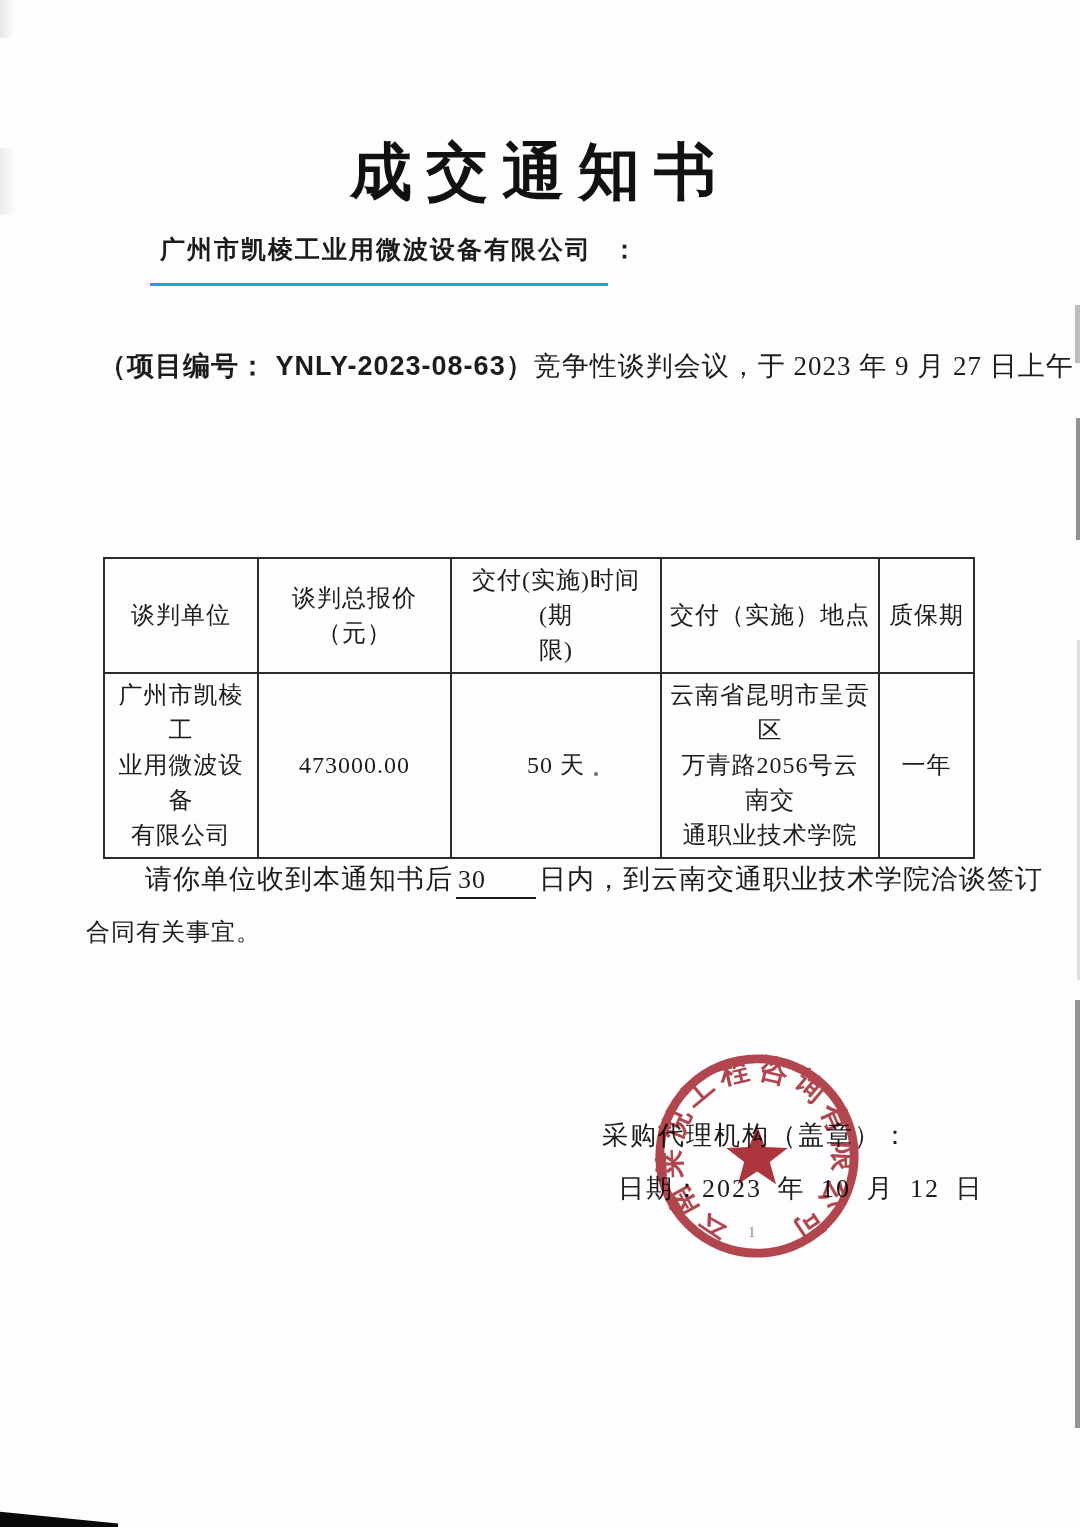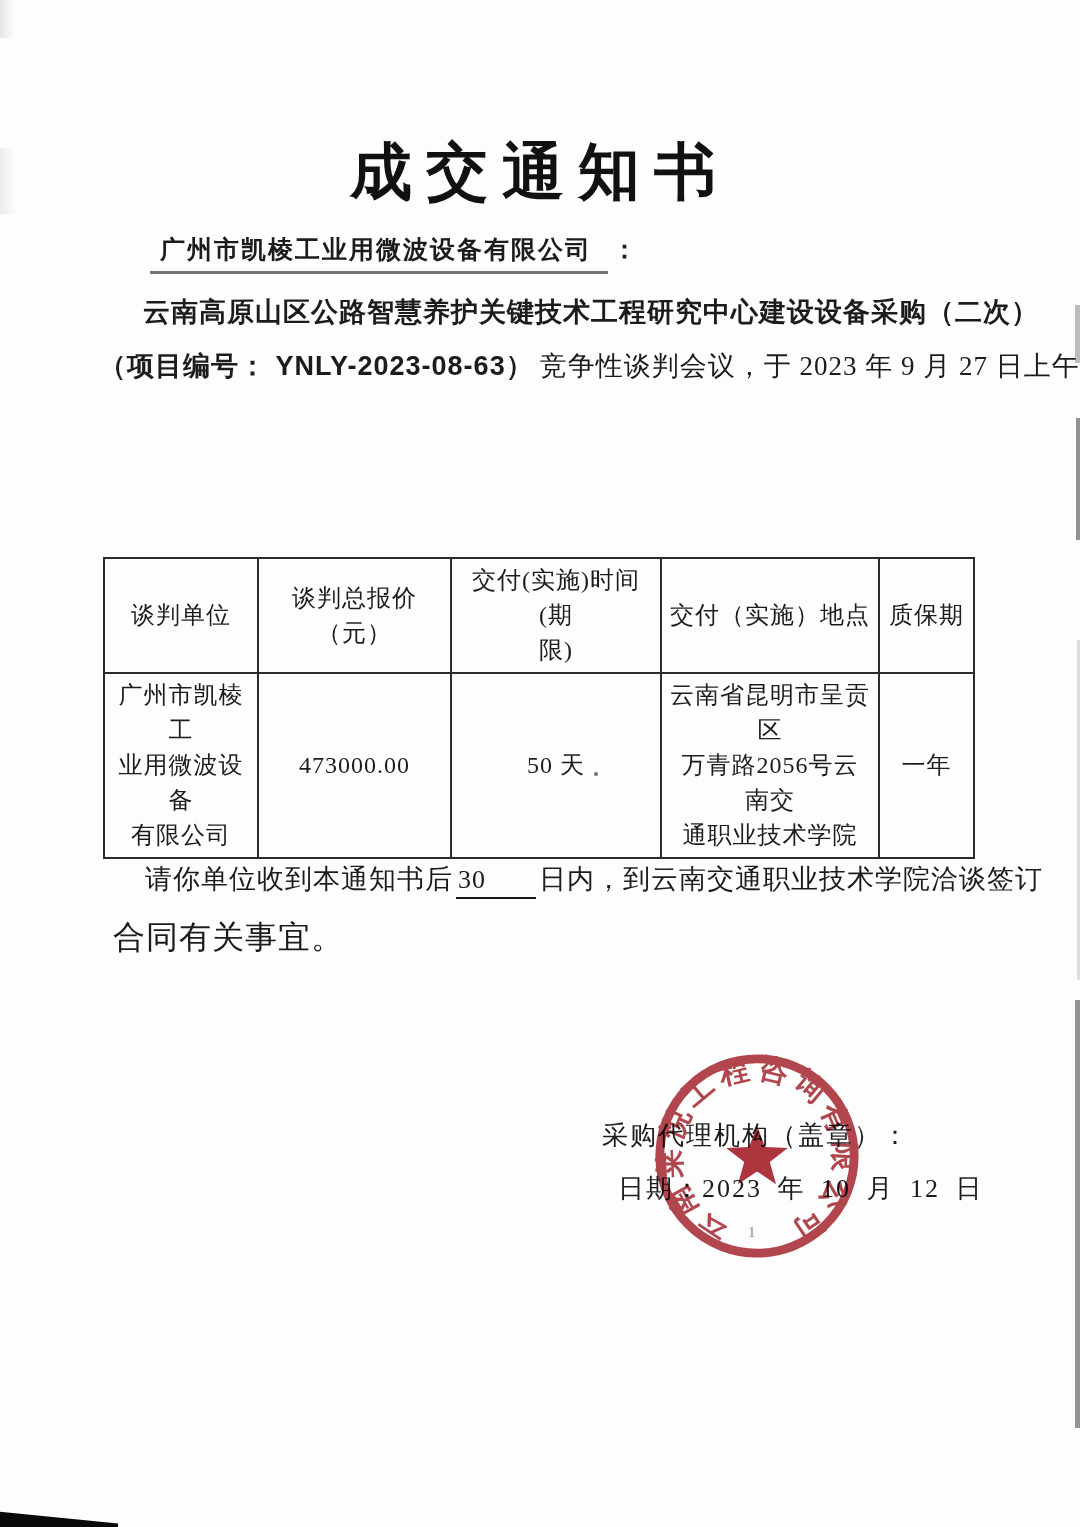--- a/index.html
+++ b/index.html
@@ -12,51 +12,51 @@
   .abs{position:absolute;}
   .txt{position:absolute;white-space:nowrap;z-index:2;}
 
   .doc-title{
     left:0;right:0;top:130px;text-align:center;
     font-size:62px;font-weight:bold;letter-spacing:14px;
     color:#111;
   }
   .addressee{left:150px;top:233px;font-size:25px;
     font-family:"Liberation Sans","DejaVu Sans",sans-serif;font-weight:bold;}
-  .addressee .name{display:inline-block;border-bottom:3px solid #737373;
-    padding:0 16px 5px 10px;letter-spacing:2px;}
+  .addressee .name{display:inline-block;border-bottom:3px solid #0ea5e9;
+    padding:0 16px 17px 10px;letter-spacing:2px;}
   .addressee .colon{margin-left:4px;}
 
   .b1{left:143px;top:294px;font-size:26px;font-weight:bold;letter-spacing:2px;
     font-family:"Liberation Sans","DejaVu Sans",sans-serif;}
   .bodyline{font-size:27px;letter-spacing:1px;}
   .b2{left:99px;top:348px;}
   .b2 .bold{font-weight:bold;font-family:"Liberation Sans","DejaVu Sans",sans-serif;
-    letter-spacing:1px;margin-right:6px;}
+    letter-spacing:1px;}
   .b3{left:97px;top:404px;}
   .b4{left:97px;top:459px;}
 
   table.award{
     position:absolute;left:103px;top:557px;z-index:2;
     border-collapse:collapse;table-layout:fixed;width:870px;
     font-size:24px;color:#1c1c1c;
   }
   table.award th,table.award td{
     border:2.5px solid #2c2c2c;text-align:center;vertical-align:middle;
     font-weight:normal;white-space:pre-line;padding:4px 8px;
     line-height:35px;letter-spacing:1px;
   }
   table.award tr.hdr{height:92px;}
   table.award tr.bdy{height:146px;margin-top:32px;}
 
   .notice1{left:145px;top:861px;font-size:27px;letter-spacing:1px;}
   .blank{display:inline-block;min-width:76px;text-align:left;
     border-bottom:2.5px solid #1a1a1a;padding:0 2px 2px 2px;margin:0 3px;
     font-size:26px;}
-  .notice2{left:113px;top:916px;font-size:32px;letter-spacing:1px;}
+  .notice2{left:86px;top:916px;font-size:24px;letter-spacing:1px;}
 
   .sig-agency{left:602px;top:1118px;font-size:26px;letter-spacing:2px;}
   .sig-date{left:602px;top:1171px;font-size:26px;letter-spacing:2px;word-spacing:7px;margin-left:16px;}
 
   .stamp{
     position:absolute;left:649px;top:1048px;width:216px;height:216px;
     z-index:3;mix-blend-mode:multiply;opacity:0.93;
   }
   .stamp-artifact{left:748px;top:1224px;font-size:15px;color:#8e8e8e;z-index:2;}
 
@@ -80,21 +80,20 @@
 <body>
 
 <div class="page">
 
   <div class="txt doc-title">成交通知书</div>
 
   <div class="txt addressee">
     <span class="name">广州市凯棱工业用微波设备有限公司</span><span class="colon">：</span>
   </div>
 
-  <div class="txt bodyline b1">云南高原山区公路智慧养护关键技术工程研究中心建设设备采购（二次）</div>
 
   <div class="txt bodyline b2">
     <span class="bold">（项目编号： YNLY-2023-08-63）</span><span>竞争性谈判会议，于 2023 年 9 月 27 日上午</span>
   </div>
 
 
   <table class="award">
     <colgroup>
       <col style="width:154px">
         <col style="width:193px">

